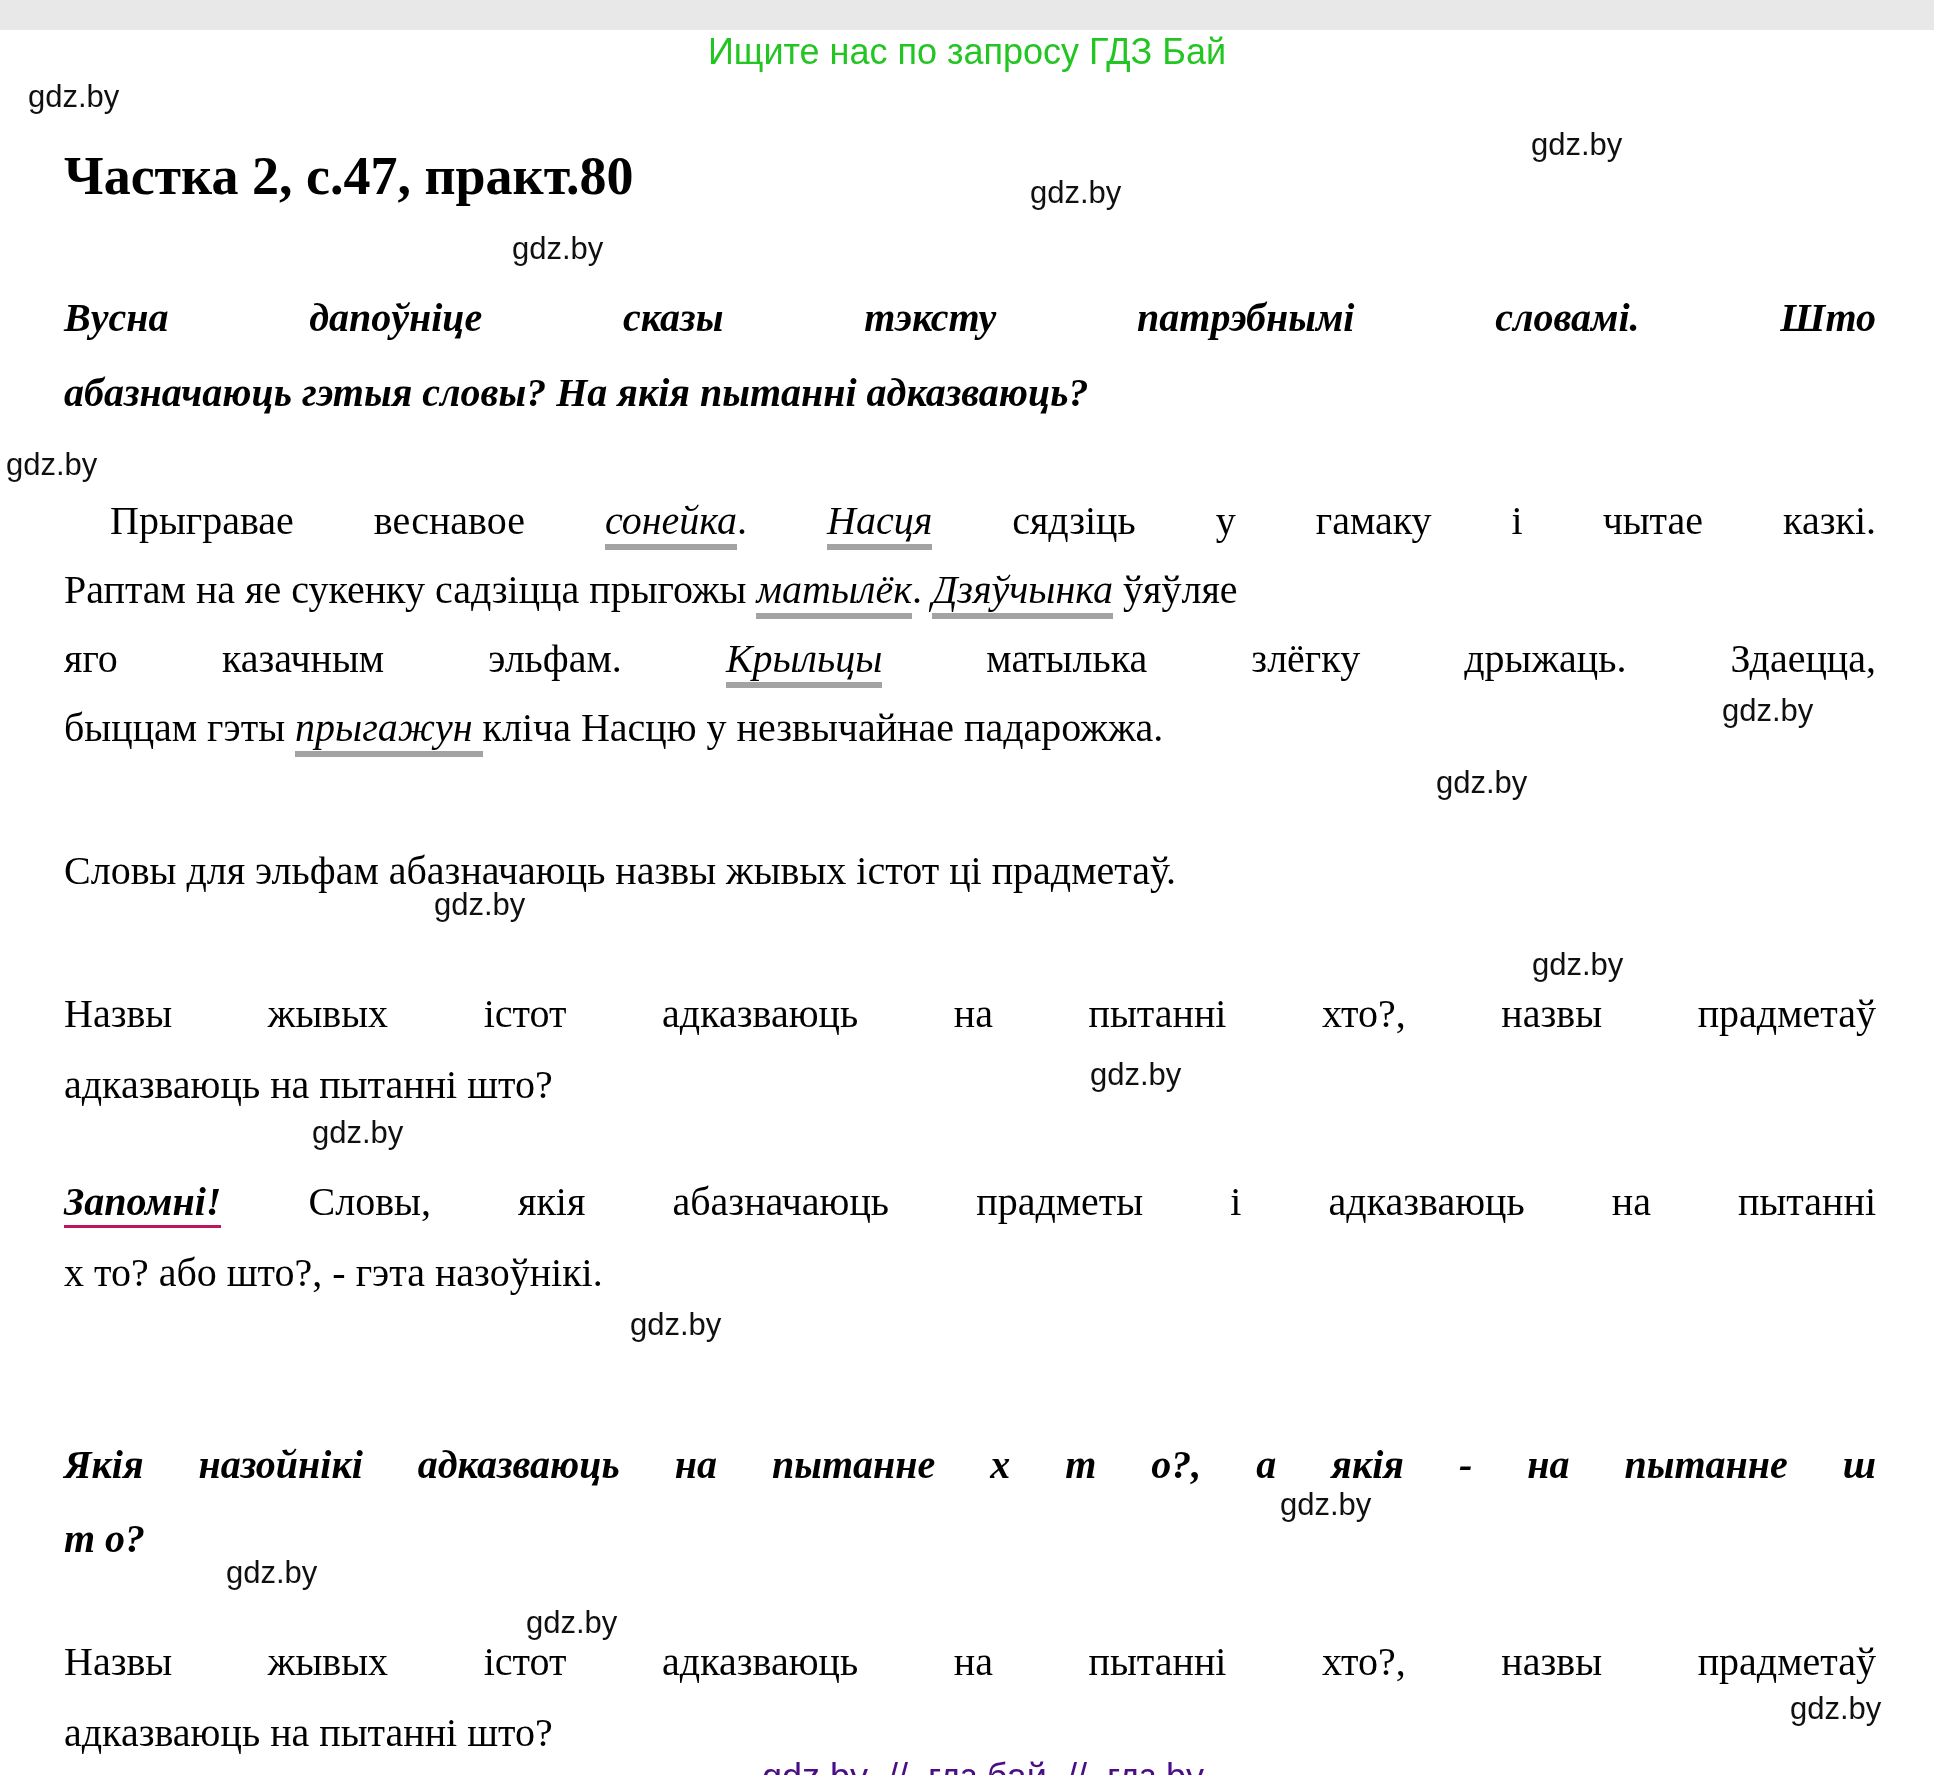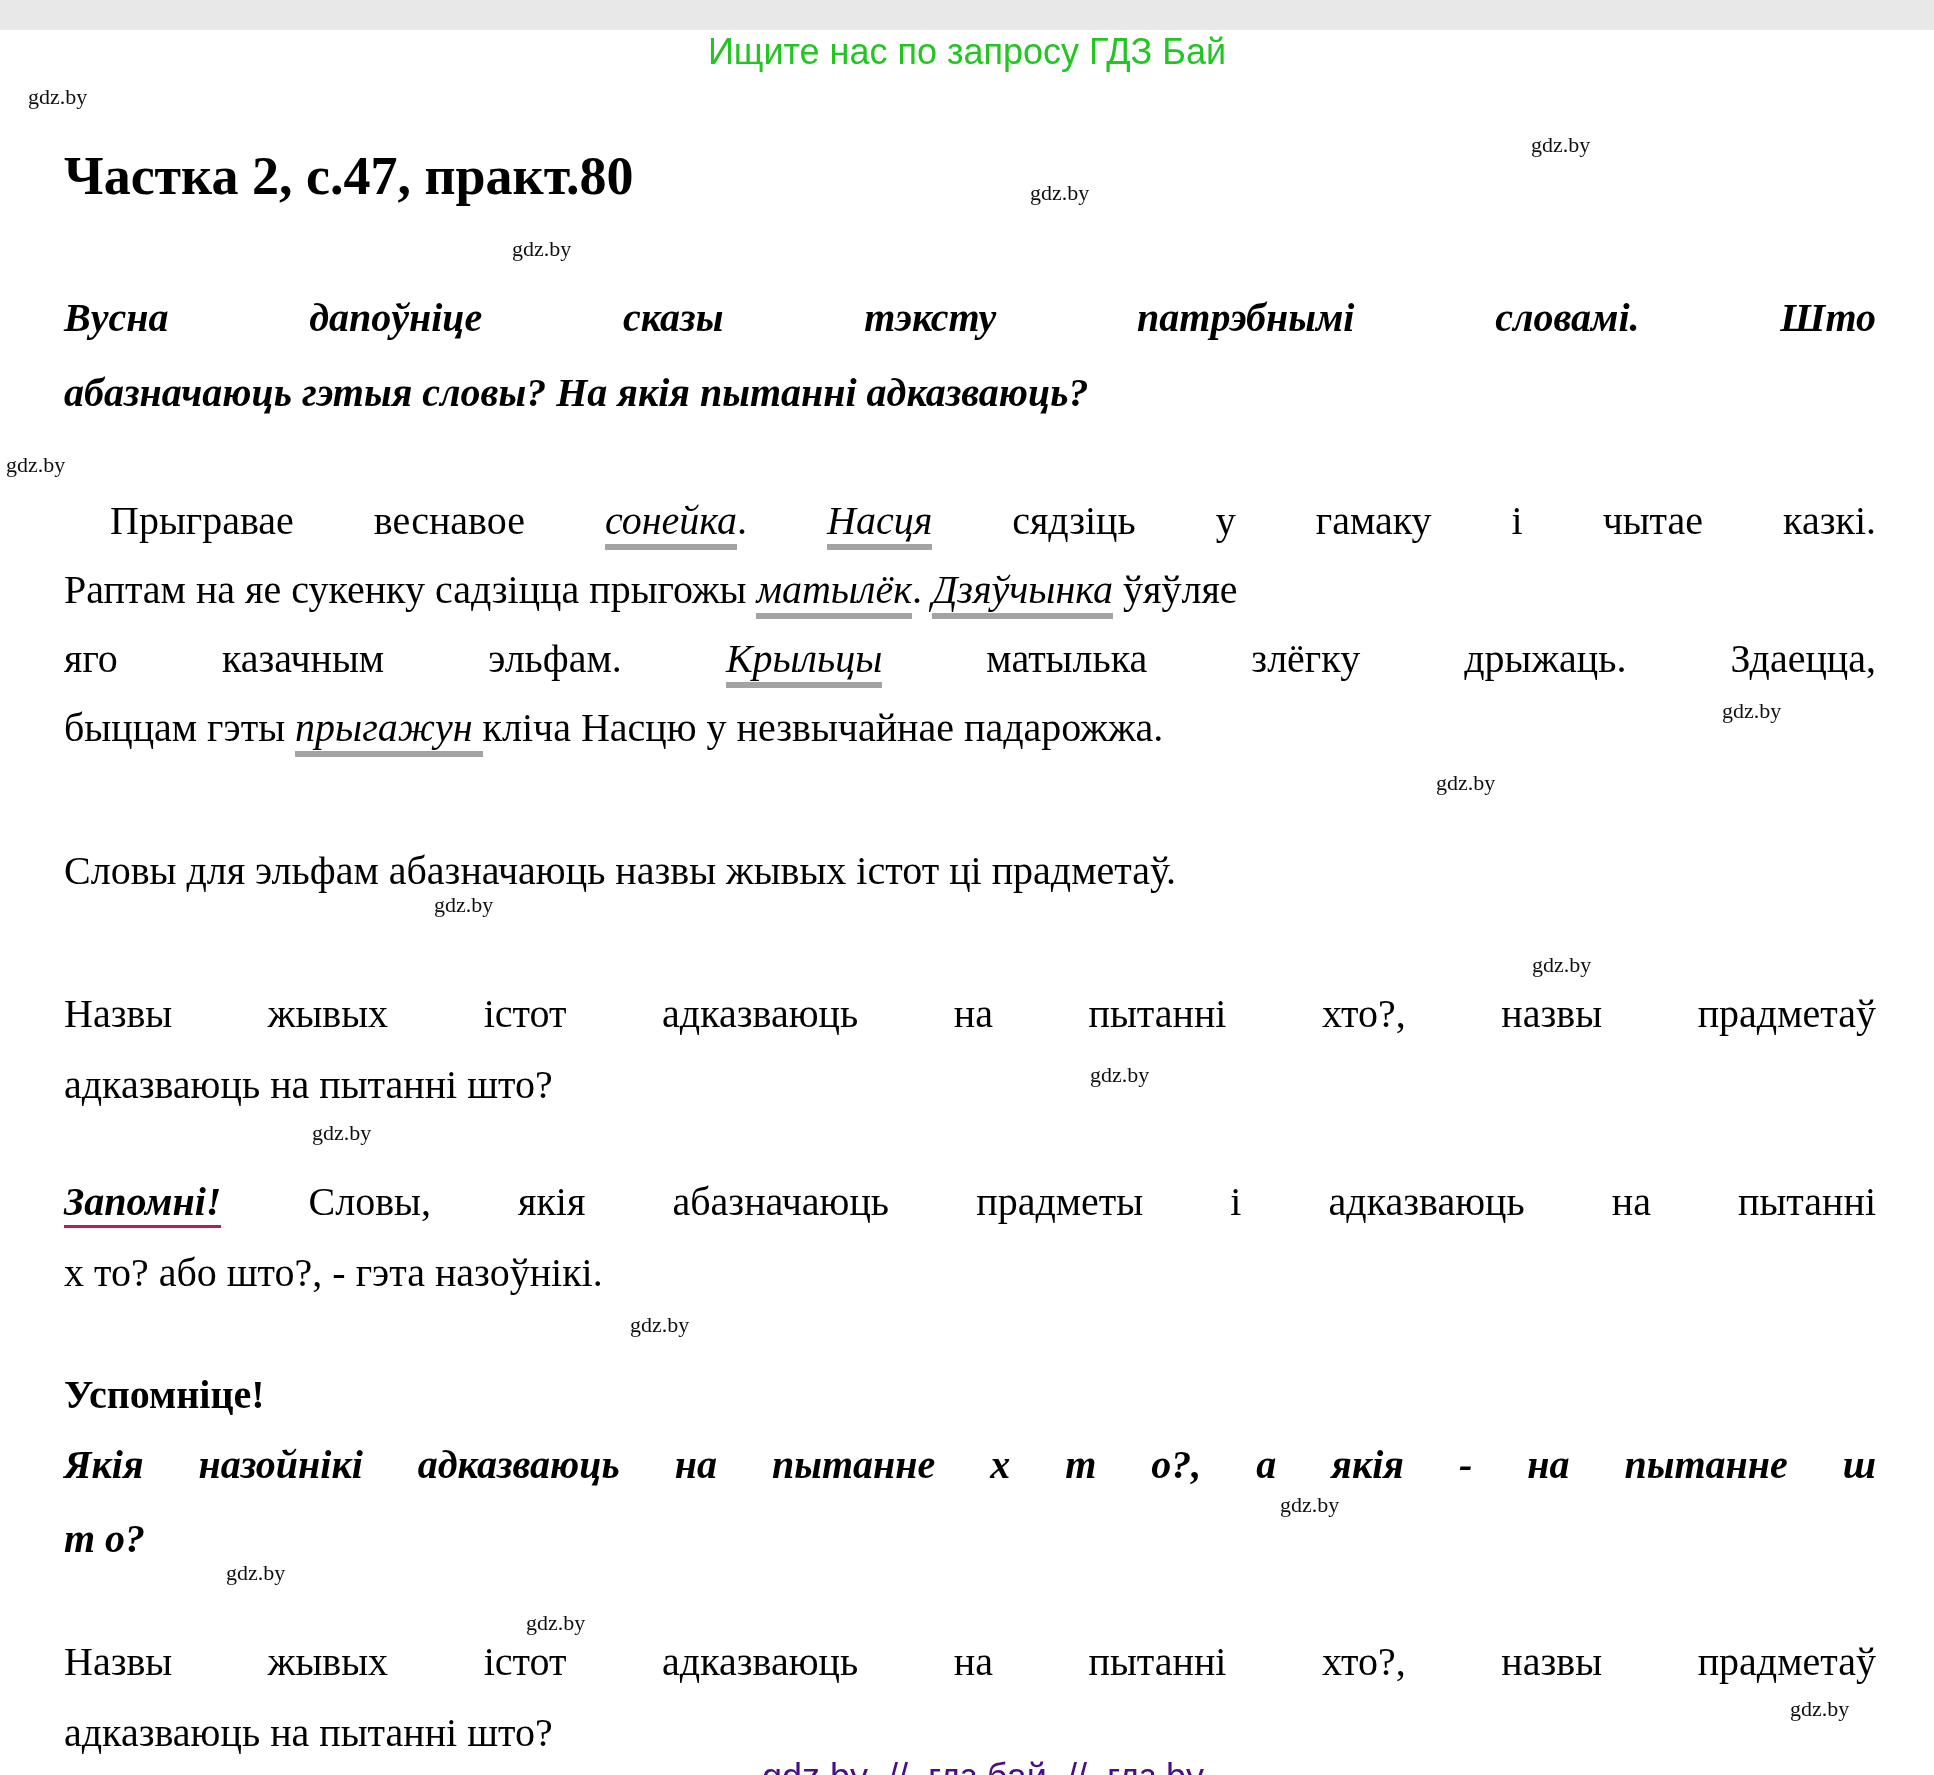--- a/index.html
+++ b/index.html
@@ -14,22 +14,22 @@
   }
   .banner{
     position:absolute;top:2px;left:0;width:100%;
     text-align:center;
     font-family:"Liberation Sans", sans-serif;
     font-size:36px;line-height:40px;
     color:#23c523;
   }
   .wm{
     position:absolute;
-    font-family:Liberation Serif, serif;
-    font-size:22px;line-height:34px;
+    font-family:Liberation Sans, sans-serif;
+    font-size:31px;line-height:34px;
     color:#101010;
     white-space:nowrap;
   }
   .title{
     position:absolute;left:64px;top:116px;margin:0;
     font-size:54px;font-weight:bold;line-height:60px;
     letter-spacing:0px;
   }
   .block{
     position:absolute;left:64px;width:1812px;
@@ -100,21 +100,20 @@
   <div class="block note2">
     <span class="line just">Назвы жывых істот адказваюць на пытанні хто?, назвы прадметаў</span>
     <span class="line">адказваюць на пытанні што?</span>
   </div>
 
   <div class="block remember">
     <span class="line just"><span class="rem-label">Запомні!</span><span> Словы, якія абазначаюць прадметы і адказваюць на пытанні</span></span>
     <span class="line">х то? або што?, - гэта назоўнікі.</span>
   </div>
 
-  <div class="block recall-title">Успомніце!</div>
   <div class="block recall-q">
     <span class="line just">Якія назойнікі адказваюць на пытанне х т о?, а якія - на пытанне ш</span>
     <span class="line">т о?</span>
   </div>
 
   <div class="block note3">
     <span class="line just">Назвы жывых істот адказваюць на пытанні хто?, назвы прадметаў</span>
     <span class="line">адказваюць на пытанні што?</span>
   </div>
 

